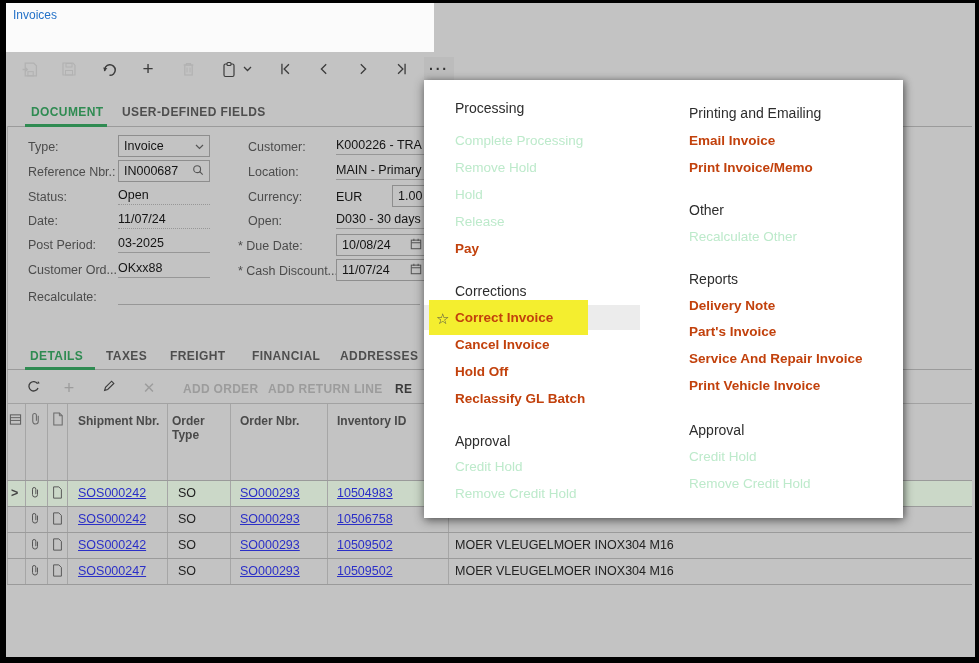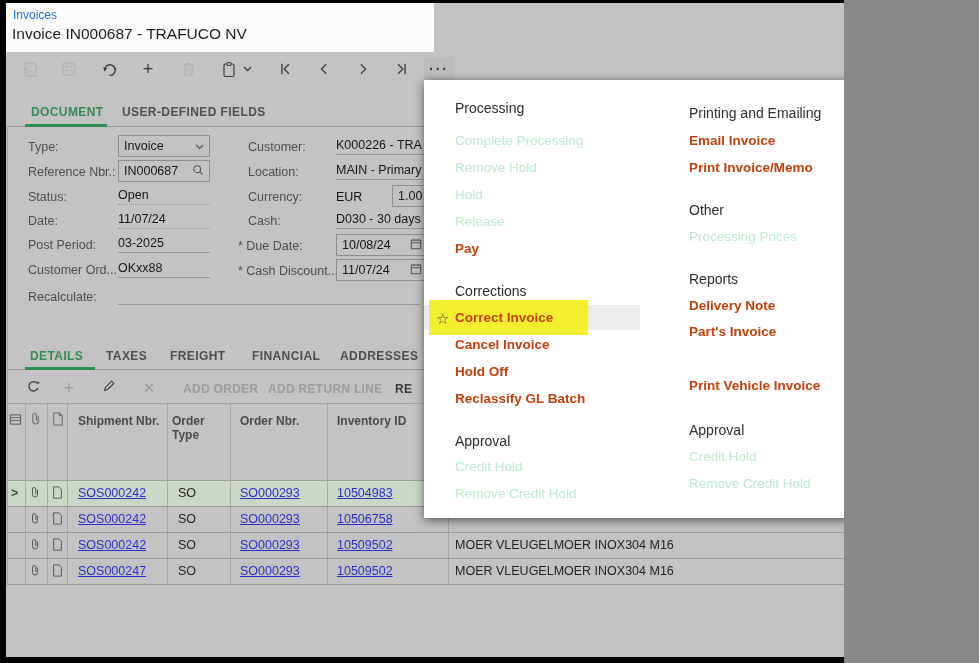--- a/index.html
+++ b/index.html
@@ -1,17 +1,17 @@
 <!DOCTYPE html>
 <html><head>
 <meta charset="utf-8">
 <style>
   html,body{margin:0;padding:0;background:#888;}
   *{box-sizing:border-box;}
-  .screen{position:relative;width:844px;height:663px;background:#c3c3c3;overflow:hidden;
+  .screen{position:relative;width:979px;height:663px;background:#c3c3c3;overflow:hidden;
           font-family:"Liberation Sans",sans-serif;color:#222;}
   .frame{position:absolute;background:#000;z-index:60;}
   
   .title-block{position:absolute;left:6px;top:3px;width:428px;height:49px;background:#fbfbfb;}
   .breadcrumb{position:absolute;left:13px;top:8px;font-size:12px;color:#2472c8;}
   .page-title{position:absolute;left:12px;top:25px;font-size:15.5px;color:#1d1d1d;}
   
   .tbtn{position:absolute;top:57px;width:26px;height:24px;display:flex;align-items:center;justify-content:center;color:#3c3c3c;}
   .tbtn.dis{color:#b2b2b2;}
   .tbtn svg{display:block;}
@@ -53,21 +53,20 @@
   .hl-yellow{position:absolute;left:5px;top:220px;width:159px;height:35px;background:#f4ee2f;}
   .star{position:absolute;left:12px;top:230px;font-size:15px;color:#4a4a4a;}
 </style>
 </head>
 <body>
 
 <div class="screen">
 
   <div class="title-block"></div>
   <a class="breadcrumb">Invoices</a>
-  <div class="page-title">Invoice IN000687 - TRAFUCO NV</div>
 
   <div class="tbtn dis" style="left:16px">
     <span>
         <svg width="17" height="17" viewBox="0 0 16 16">
           <path d="M4 2h8l2.5 2.5V14H4z M1.5 8h4 M4 6l2 2-2 2" fill="none" stroke="currentColor" stroke-width="1.2"></path>
           <rect x="6.5" y="10" width="5" height="4" fill="none" stroke="currentColor"></rect>
         </svg>
       </span>
   </div>
   <div class="tbtn dis" style="left:56px">
@@ -189,21 +188,21 @@
 
   <div class="flabel" style="left:248px;top:165px">Location:</div>
   <div class="fval uline u-sol" style="left:336px;top:163px;width:100px;overflow:hidden;white-space:nowrap">MAIN - Primary</div>
 
   <div class="flabel" style="left:248px;top:190px">Currency:</div>
   <div class="fval" style="left:336px;top:190px">EUR</div>
   <div class="fbox" style="left:392px;top:185px;width:42px">
     <span class="grow">1.00</span>
   </div>
 
-  <div class="flabel" style="left:248px;top:214px">Cash:</div>
+  <div class="flabel" style="left:248px;top:214px">Open:</div>
   <div class="fval uline u-sol" style="left:336px;top:212px;width:100px;overflow:hidden;white-space:nowrap">D030 - 30 days</div>
 
   <div class="flabel" style="left:238px;top:239px">* Due Date:</div>
   <div class="fbox" style="left:336px;top:234px;width:92px">
     <span class="grow">10/08/24</span>
     <span><svg width="12" height="12" viewBox="0 0 14 14">
           <rect x="1.5" y="2.5" width="11" height="10" fill="none" stroke="#555" stroke-width="1.2"></rect>
           <path d="M1.5 5.5h11 M4.5 1v2.5 M9.5 1v2.5" stroke="#555" stroke-width="1.2"></path>
         </svg></span>
   </div>
@@ -346,25 +345,26 @@
 
     <div class="mhdr" style="left:31px;top:353px">Approval</div>
     <div class="mi dis" style="left:31px;top:379px">Credit Hold</div>
     <div class="mi dis" style="left:31px;top:406px">Remove Credit Hold</div>
 
     <div class="mhdr" style="left:265px;top:25px">Printing and Emailing</div>
     <div class="mi" style="left:265px;top:53px;font-weight:bold">Email Invoice</div>
     <div class="mi" style="left:265px;top:80px;font-weight:bold">Print Invoice/Memo</div>
 
     <div class="mhdr" style="left:265px;top:122px">Other</div>
-    <div class="mi dis" style="left:265px;top:149px">Processing Prices</div>
+    <div class="mi dis" style="left:265px;top:149px">Recalculate Other</div>
 
     <div class="mhdr" style="left:265px;top:191px">Reports</div>
     <div class="mi" style="left:265px;top:218px;font-weight:bold">Delivery Note</div>
     <div class="mi" style="left:265px;top:244px;font-weight:bold">Part's Invoice</div>
+    <div class="mi" style="left:265px;top:271px;font-weight:bold">Service And Repair Invoice</div>
     <div class="mi" style="left:265px;top:298px;font-weight:bold">Print Vehicle Invoice</div>
 
     <div class="mhdr" style="left:265px;top:342px">Approval</div>
     <div class="mi dis" style="left:265px;top:369px">Credit Hold</div>
     <div class="mi dis" style="left:265px;top:396px">Remove Credit Hold</div>
   </div>
 
   <div class="frame" style="left:0;top:0;width:6px;height:663px"></div>
   <div class="frame" style="left:0;top:0;width:979px;height:3px"></div>
   <div class="frame" style="left:975px;top:0;width:4px;height:663px"></div>

